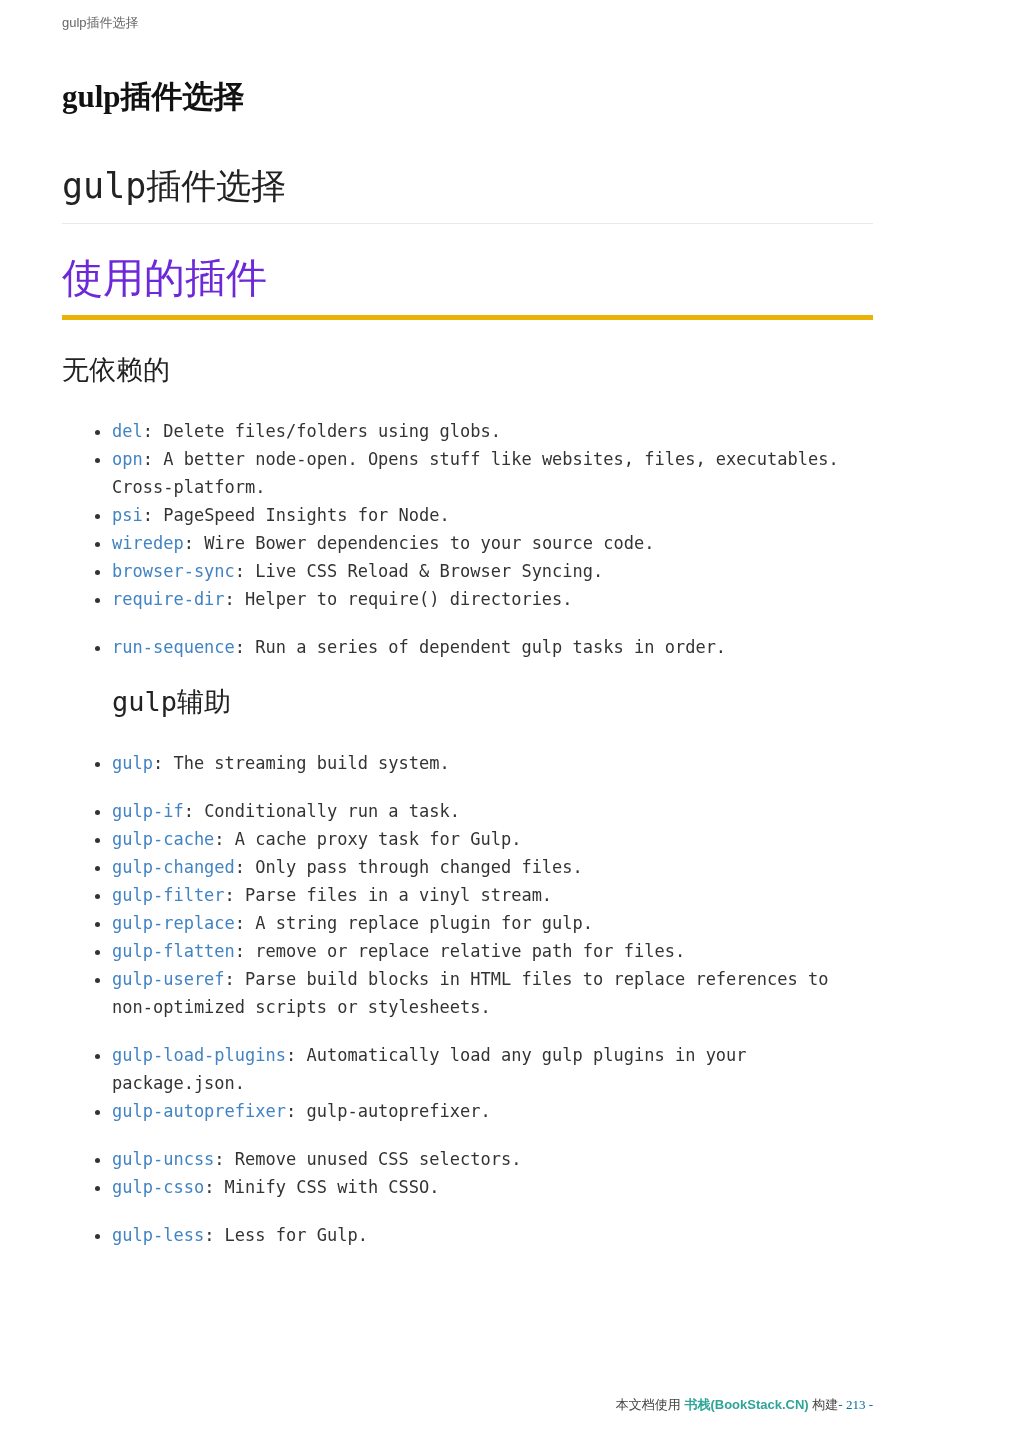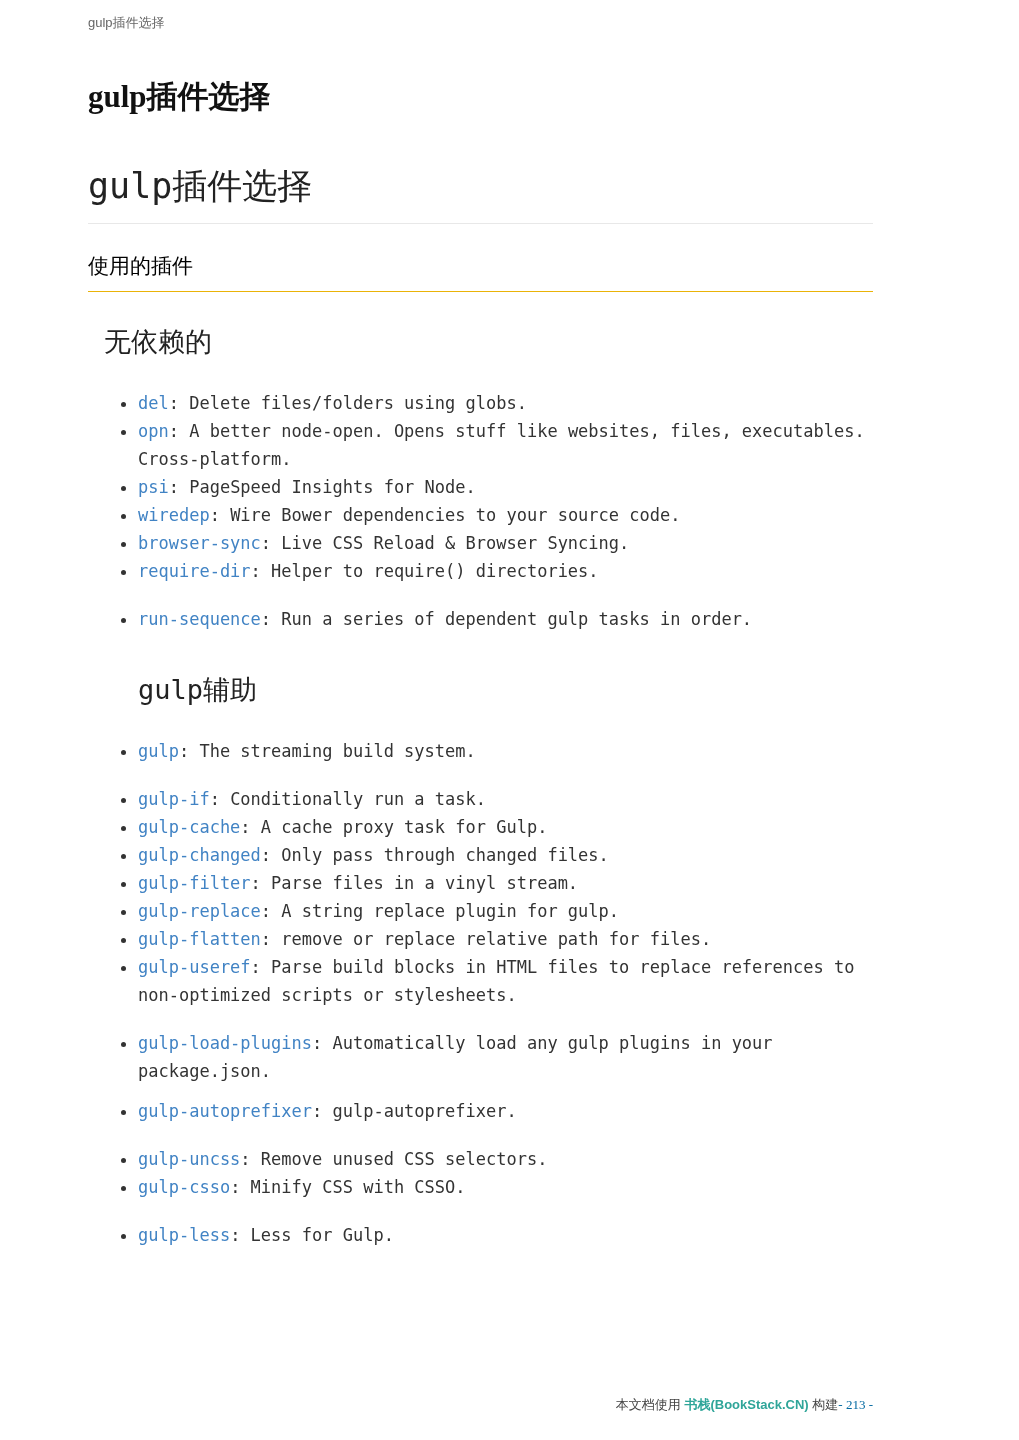--- a/index.html
+++ b/index.html
@@ -3,21 +3,21 @@
 <meta charset="utf-8">
 <style>
   * { box-sizing: border-box; }
   html, body { margin: 0; padding: 0; background: #ffffff; }
 
   .page {
     width: 933px;
     height: 1440px;
     position: relative;
     background: #ffffff;
-    padding: 14px 60px 0 88px;
+    padding: 14px 60px 0 62px;
     font-family: "DejaVu Sans Mono", monospace;
     color: #333333;
     overflow: hidden;
   }
 
   .running-header {
     font-family: "Liberation Sans", sans-serif;
     font-size: 13px;
     color: #666666;
   }
@@ -36,50 +36,50 @@
     font-size: 35px;
     font-weight: 500;
     color: #222222;
     line-height: 1.2;
     border-bottom: 1px solid #e8e8e8;
     padding-bottom: 16px;
   }
 
   h2.title-h2 {
     margin: 30px 0 0 0;
-    font-size: 21px;
+    font-size: 41px;
     font-weight: 500;
-    color: #000000;
+    color: #6d28d9;
     line-height: 1.2;
-    border-bottom: 1px solid #eab308;
+    border-bottom: 5px solid #eab308;
     padding-bottom: 12px;
   }
 
   h3.title-h3 {
-    margin: 34px 0 0 16px;
+    margin: 34px 0 0 0;
     font-size: 27px;
     font-weight: 500;
     color: #222222;
     line-height: 1.2;
   }
 
   .sub-heading {
-    margin: 40px 0 30px 50px;
+    margin: 24px 0 30px 50px;
     font-size: 27px;
     font-weight: 500;
     color: #222222;
     line-height: 1.25;
   }
 
   ul.plugin-list {
     margin: 30px 0 0 0;
     padding-left: 50px;
     list-style: disc outside;
   }
-  ul.plugin-list.tight { margin-top: 12px; }
+  ul.plugin-list.tight { margin-top: 0; }
 
   li.item {
     font-size: 17px;
     line-height: 28px;
     color: #333333;
   }
   li.item.gap { margin-top: 20px; }
 
   a.plink {
     color: #4183c4;

